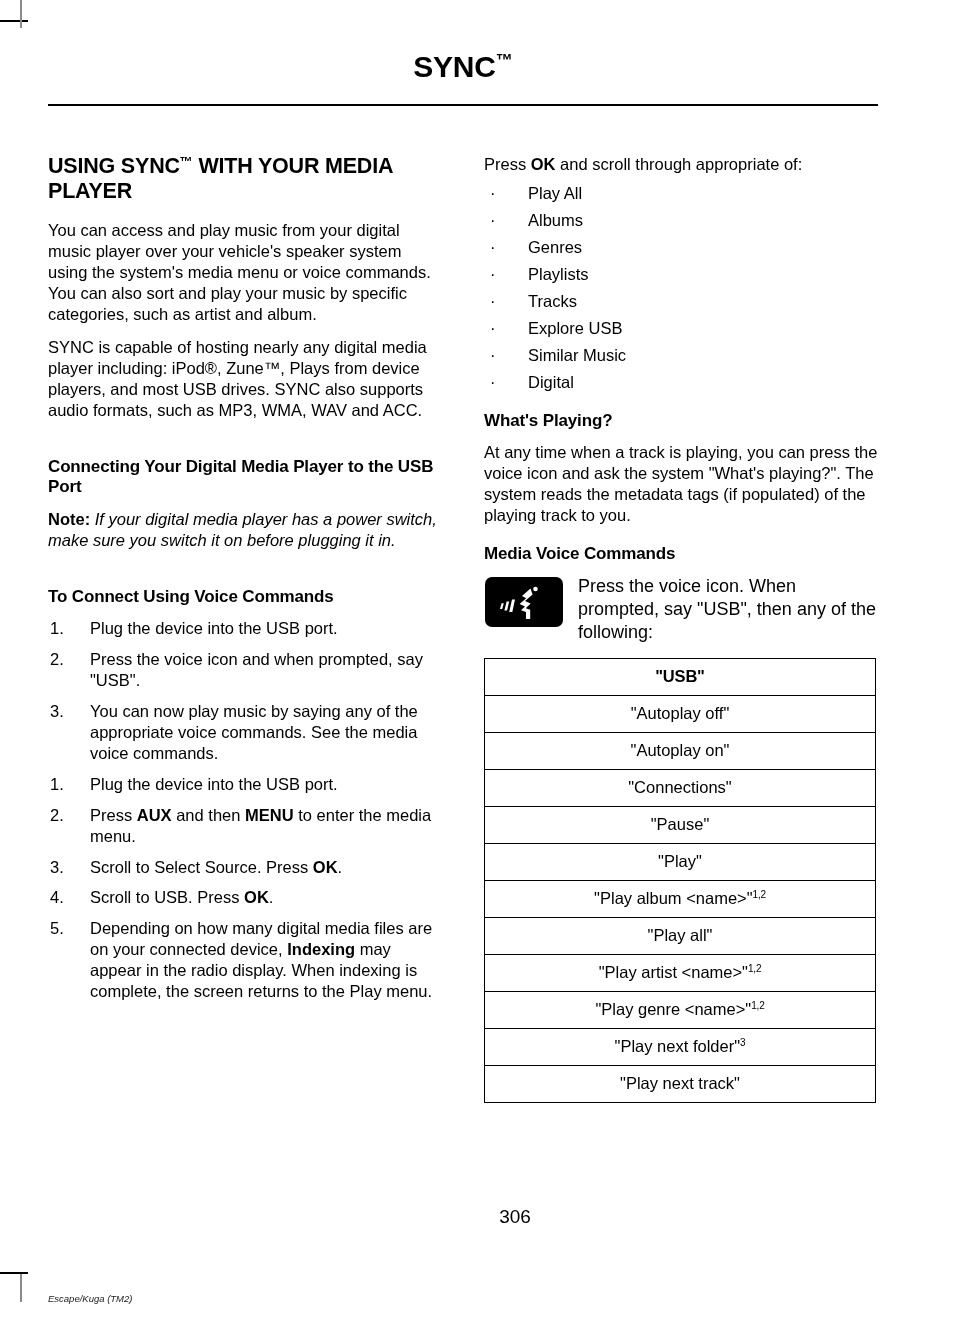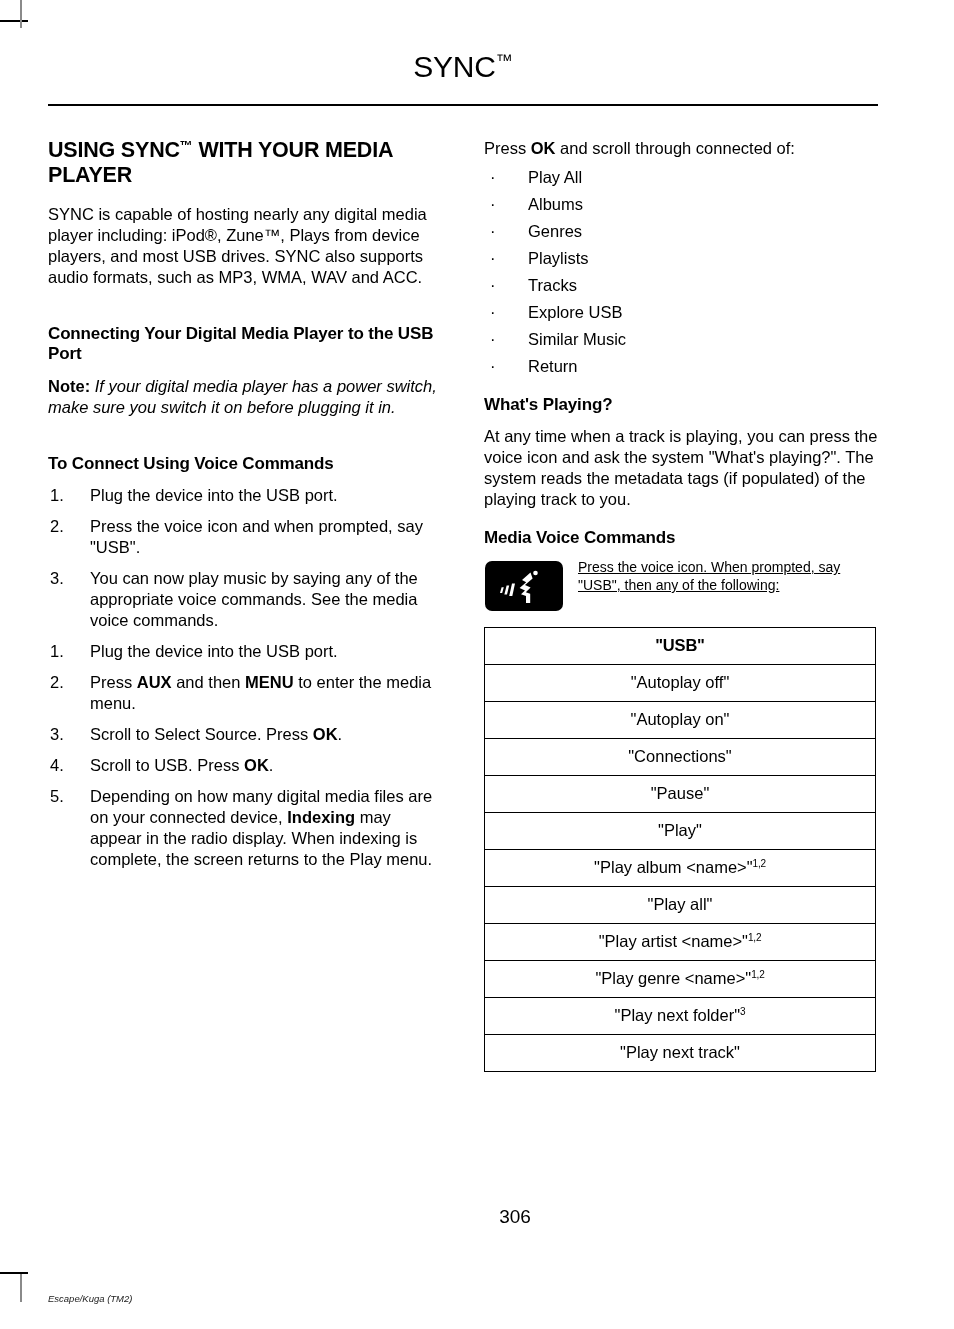--- a/index.html
+++ b/index.html
@@ -25,21 +25,21 @@
   
   .page-header {
     position: absolute;
     left: 48px;
     top: 52px;
     width: 830px;
     text-align: center;
   }
   .page-header .title {
     font-size: 30px;
-    font-weight: normal;
+    font-weight: bold;
     letter-spacing: -0.2px;
     line-height: 1;
     display: inline-block;
   }
   .page-header .title .tm {
     font-size: 17px;
     vertical-align: 11px;
     letter-spacing: 0;
   }
   .header-rule {
@@ -54,21 +54,21 @@
   
   .content {
     position: absolute;
     left: 48px;
     top: 138px;
     width: 830px;
     height: 1030px;
   }
   .col {
     position: absolute;
-    top: 0;
+    top: 16px;
     width: 394px;
   }
   .col-left  { left: 0; }
   .col-right { left: 436px; }
 
   h1.sec {
     font-size: 21.5px;
     font-weight: bold;
     line-height: 1.17;
     margin: 0 0 16px 0;
@@ -145,23 +145,22 @@
     left: 1px;
     top: 2px;
     width: 78px;
     height: 50px;
     background: #000;
     border-radius: 7px;
   }
   .voice-icon svg { display: block; }
   .voice-text {
     margin-left: 94px;
-    font-size: 14px;
-    line-height: 1.27;
-    text-decoration: underline;
+    font-size: 18px;
+    line-height: 1.27;
   }
 
   
   table.cmd {
     width: 392px;
     border-collapse: collapse;
     margin-top: 6px;
     table-layout: fixed;
   }
   table.cmd th,
@@ -219,20 +218,21 @@
   <span class="title"><span>SYNC</span><span class="tm">™</span></span>
 </div>
 <div class="header-rule"></div>
 
 <div class="content">
 
   <div class="col col-left">
 
     <h1 class="sec"><span>USING SYNC</span><span class="tm">™</span><span> WITH YOUR MEDIA PLAYER</span></h1>
 
+    <p class="body">You can access and play music from your digital music player over your vehicle's speaker system using the system's media menu or voice commands. You can also sort and play your music by specific categories, such as artist and album.</p>
 
     <p class="body">SYNC is capable of hosting nearly any digital media player including: iPod®, Zune™, Plays from device players, and most USB drives. SYNC also supports audio formats, such as MP3, WMA, WAV and ACC.</p>
 
     <h2 class="sub">Connecting Your Digital Media Player to the USB Port</h2>
 
     <p class="body note"><b>Note:</b><span> If your digital media player has a power switch, make sure you switch it on before plugging it in.</span></p>
 
     <h2 class="sub">To Connect Using Voice Commands</h2>
 
     <ol class="steps">
@@ -247,31 +247,31 @@
       <li><span class="num">2.</span><span>Press </span><b>AUX</b><span> and then </span><b>MENU</b><span> to enter the media menu.</span></li>
       <li><span class="num">3.</span><span>Scroll to Select Source. Press </span><b>OK</b><span>.</span></li>
       <li><span class="num">4.</span><span>Scroll to USB. Press </span><b>OK</b><span>.</span></li>
       <li><span class="num">5.</span><span>Depending on how many digital media files are on your connected device, </span><b>Indexing</b><span> may appear in the radio display. When indexing is complete, the screen returns to the Play menu.</span></li>
     </ol>
 
   </div>
 
   <div class="col col-right">
 
-    <p class="body" style="margin-bottom:8px;"><span>Press </span><b>OK</b><span> and scroll through connected of:</span></p>
+    <p class="body" style="margin-bottom:8px;"><span>Press </span><b>OK</b><span> and scroll through appropriate of:</span></p>
 
     <ul class="bullets">
       <li><span class="bdot">·</span><span>Play All</span></li>
       <li><span class="bdot">·</span><span>Albums</span></li>
       <li><span class="bdot">·</span><span>Genres</span></li>
       <li><span class="bdot">·</span><span>Playlists</span></li>
       <li><span class="bdot">·</span><span>Tracks</span></li>
       <li><span class="bdot">·</span><span>Explore USB</span></li>
       <li><span class="bdot">·</span><span>Similar Music</span></li>
-      <li><span class="bdot">·</span><span>Return</span></li>
+      <li><span class="bdot">·</span><span>Digital</span></li>
     </ul>
 
     <h2 class="sub tight">What's Playing?</h2>
 
     <p class="body">At any time when a track is playing, you can press the voice icon and ask the system "What's playing?". The system reads the metadata tags (if populated) of the playing track to you.</p>
 
     <h2 class="sub tight">Media Voice Commands</h2>
 
     <div class="voice-block">
       <div class="voice-icon">

